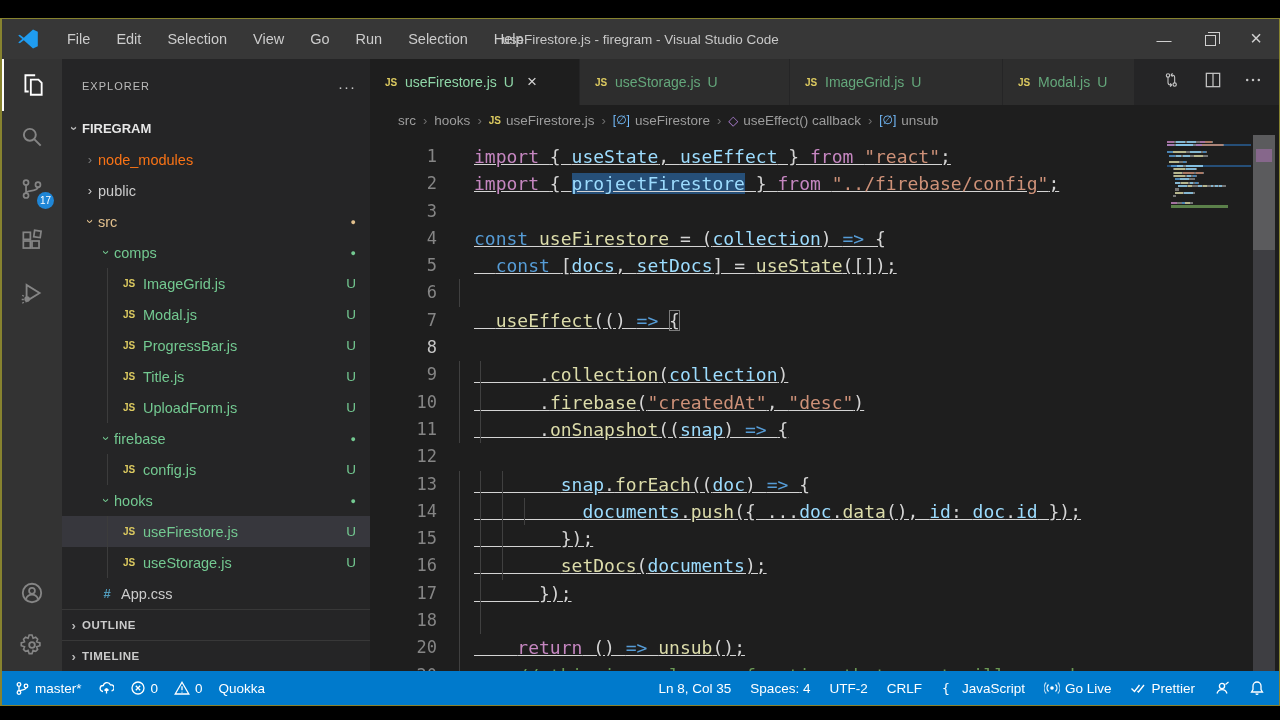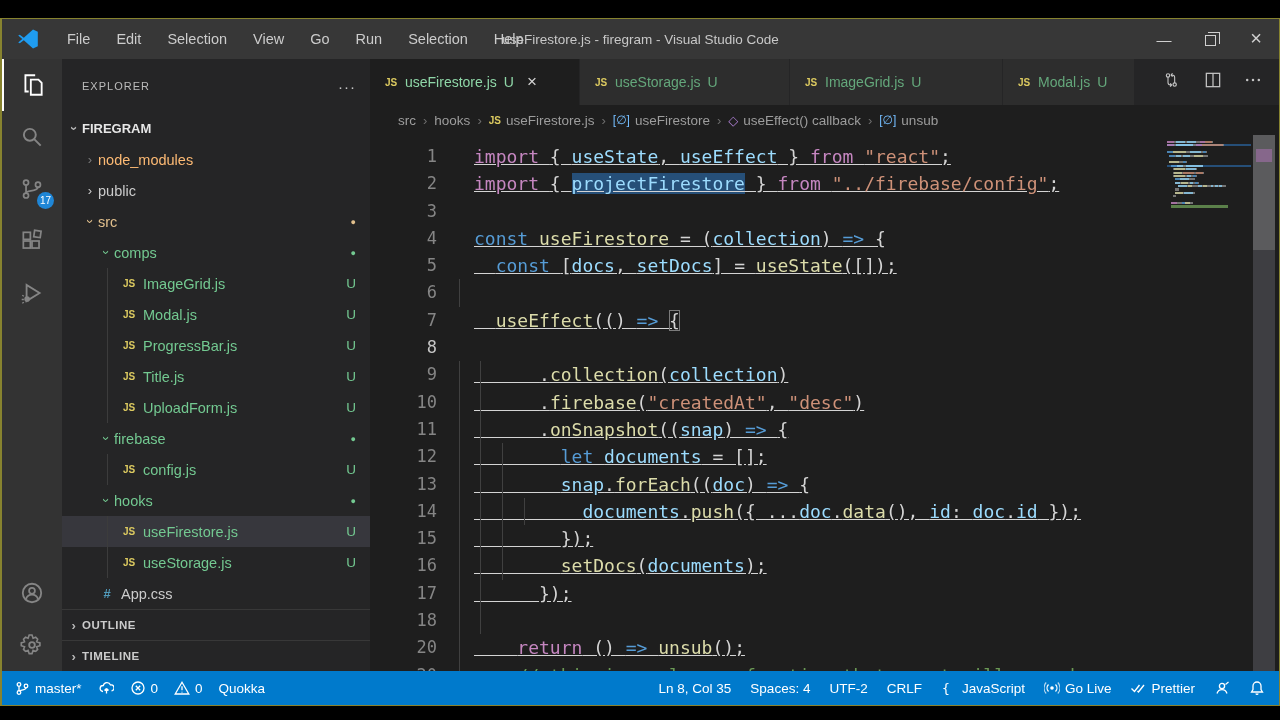--- a/index.html
+++ b/index.html
@@ -191,21 +191,21 @@
           <span class="ttl">EXPLORER</span>
           <span class="dots">···</span>
         </div>
         <div class="tree-root">
           <span class="chev exp">›</span>
           <span>FIREGRAM</span>
         </div>
         <div id="tree">
             <div class="tree-item" style="padding-left: 20px;">
               <span class="chev" style="color: rgb(122, 122, 122);">›</span>
-              <span class="lbl" style="color: #fdba74;">node_modules</span>
+              <span class="lbl" style="color: #f97316;">node_modules</span>
             </div>
             <div class="tree-item" style="padding-left: 20px;">
               <span class="chev" style="color: rgb(204, 204, 204);">›</span>
               <span class="lbl" style="color: rgb(204, 204, 204);">public</span>
             </div>
             <div class="tree-item" style="padding-left: 20px;">
               <span class="chev exp" style="color: rgb(226, 192, 141);">›</span>
               <span class="lbl" style="color: rgb(226, 192, 141);">src</span>
               <span class="dot" style="color: rgb(226, 192, 141);">●</span>
             </div>
@@ -398,21 +398,20 @@
               <div class="cline">
                 <span class="ln">10</span>
                 <span class="ctxt"><div class="iguide" style="left: 2ch;"></div><div class="iguide" style="left: 4ch;"></div>      <span class="pn">.</span><span class="fn">firebase</span><span class="pn">(</span><span class="sr">"createdAt"</span><span class="pn">, </span><span class="sr">"desc"</span><span class="pn">)</span></span>
               </div>
               <div class="cline">
                 <span class="ln">11</span>
                 <span class="ctxt"><div class="iguide" style="left: 2ch;"></div><div class="iguide" style="left: 4ch;"></div>      <span class="pn">.</span><span class="fn">onSnapshot</span><span class="pn">((</span><span class="vr">snap</span><span class="pn">) </span><span class="st">=&gt; </span><span class="pn">{</span></span>
               </div>
               <div class="cline">
                 <span class="ln">12</span>
-                <span class="ctxt"><div class="iguide" style="left: 2ch;"></div><div class="iguide" style="left: 4ch;"></div><div class="iguide" style="left: 6ch;"></div>        <span class="st">let </span><span class="vr">documents</span><span class="pn"> = [];</span></span>
               </div>
               <div class="cline">
                 <span class="ln">13</span>
                 <span class="ctxt"><div class="iguide" style="left: 2ch;"></div><div class="iguide" style="left: 4ch;"></div><div class="iguide" style="left: 6ch;"></div>        <span class="vr">snap</span><span class="pn">.</span><span class="fn">forEach</span><span class="pn">((</span><span class="vr">doc</span><span class="pn">) </span><span class="st">=&gt; </span><span class="pn">{</span></span>
               </div>
               <div class="cline">
                 <span class="ln">14</span>
                 <span class="ctxt"><div class="iguide" style="left: 2ch;"></div><div class="iguide" style="left: 4ch;"></div><div class="iguide" style="left: 6ch;"></div><div class="iguide" style="left: 8ch;"></div>          <span class="vr">documents</span><span class="pn">.</span><span class="fn">push</span><span class="pn">({ ...</span><span class="vr">doc</span><span class="pn">.</span><span class="fn">data</span><span class="pn">(), </span><span class="vr">id</span><span class="pn">: </span><span class="vr">doc</span><span class="pn">.</span><span class="vr">id</span><span class="pn"> });</span></span>
               </div>
               <div class="cline">

